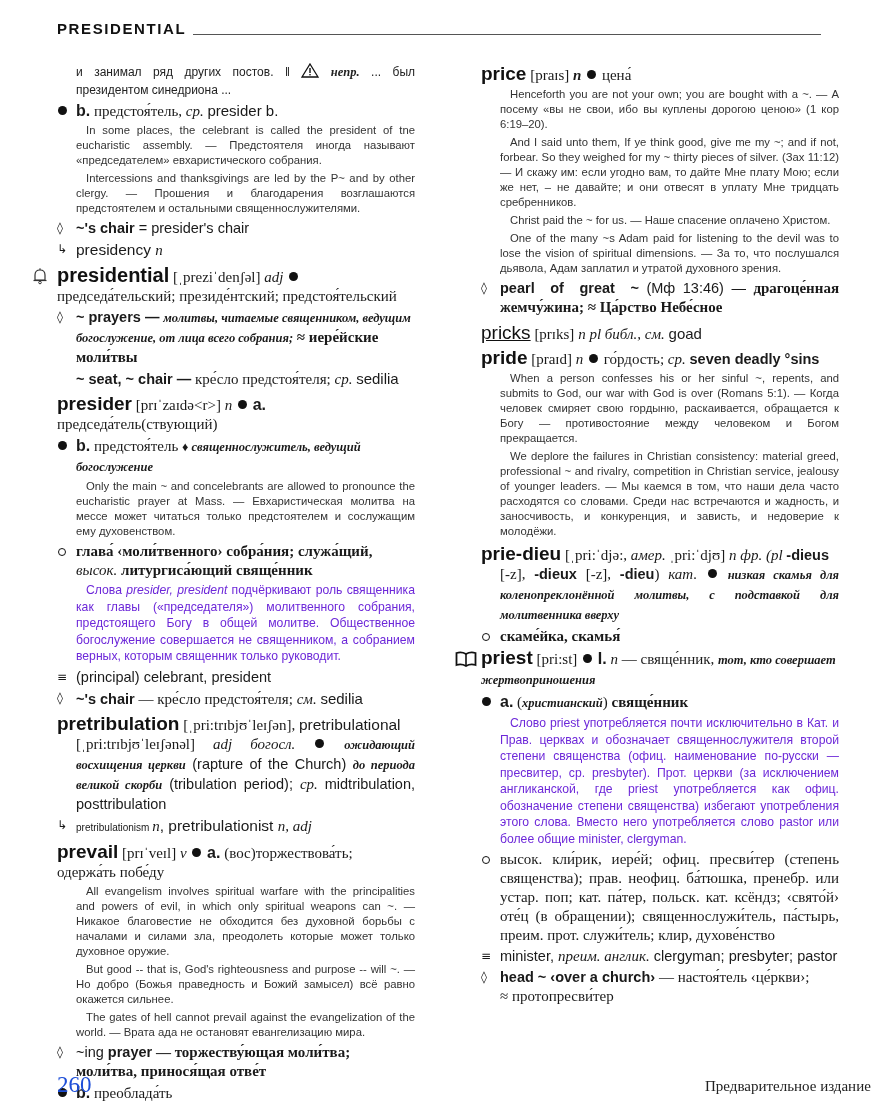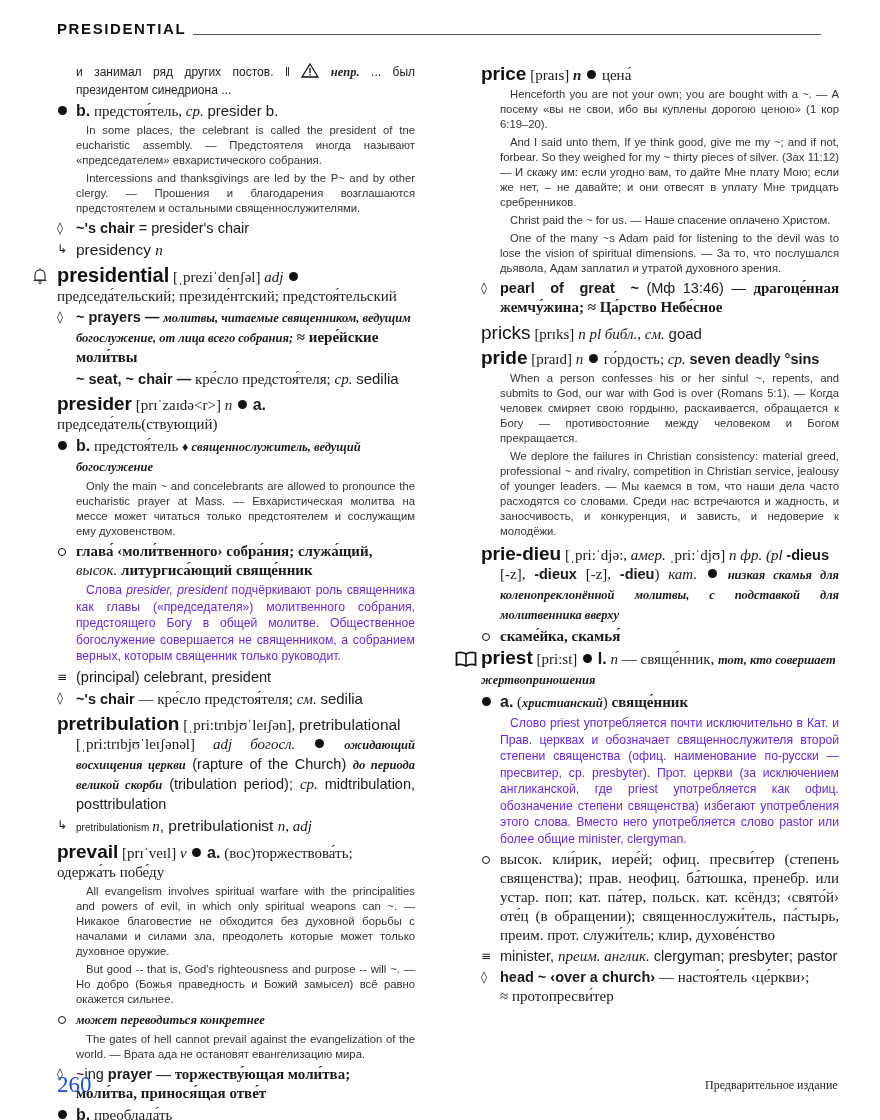--- a/index.html
+++ b/index.html
@@ -24,21 +24,21 @@
   .bullet-dot { position: absolute; left: 1px; top: 5px; width: 9px; height: 9px; border-radius: 50%; background: #111; }
   .ring { position: absolute; left: 1px; top: 6px; width: 6px; height: 6px; border-radius: 50%; border: 1.3px solid #111; }
   .ex { font-family: "Liberation Sans", sans-serif; font-size: 11.3px; line-height: 15px; color: #333; text-align: justify; padding-left: 19px; margin: 1px 0 3px 0; text-indent: 10px; }
   .note { font-family: "Liberation Sans", sans-serif; font-size: 12.2px; line-height: 16.5px; color: #6d28d9; text-align: justify; padding-left: 19px; margin: 2px 0 3px 0; text-indent: 10px; }
   .sub { padding-left: 19px; font-size: 15px; line-height: 19px; }
   .side-icon { position: absolute; left: -26px; top: 1px; width: 20px; height: 18px; }
   .side-icon svg { display: block; }
   .dot-inline { display: inline-block; width: 9px; height: 9px; border-radius: 50%; background: #111; vertical-align: 1px; margin: 0 2px; }
   .warn { display: inline-block; vertical-align: -2px; }
   .folio { position: absolute; left: 57px; top: 1072px; font-family: Liberation Serif, serif; font-size: 23px; color: #1d4ed8; }
-  .edition { position: absolute; left: 705px; top: 1078px; font-family: "Liberation Serif", serif; font-size: 12px; color: #222; }
+  .edition { position: absolute; left: 705px; top: 1078px; font-family: "Liberation Serif", serif; font-size: 15px; color: #222; }
   .ital-ser-sm { font-family: "Liberation Serif", serif; font-style: italic; font-weight: bold; font-size: 12.5px; }
 </style>
 </head>
 <body>
 
 <div class="page">
 
   <div class="running-head">PRESIDENTIAL</div>
   <div class="head-rule"></div>
 
@@ -154,24 +154,20 @@
     <div class="entry line" style="margin-top:5px;">
       <span class="hw">prevail</span>
       <span class="pron">[prɪˈveɪl]</span>
       <span class="it ser">v</span>
       <span class="dot-inline"></span>
       <span class="sansb" style="font-size:16px;">a.</span>
       <span class="ser">(вос)торжествова́ть; одержа́ть побе́ду</span>
     </div>
     <div class="ex">All evangelism involves spiritual warfare with the principalities and powers of evil, in which only spiritual weapons can ~. — Никакое благовестие не обходится без духовной борьбы с началами и силами зла, преодолеть которые может только духовное оружие.</div>
     <div class="ex">But good -- that is, God's righteousness and purpose -- will ~. — Но добро (Божья праведность и Божий замысел) всё равно окажется сильнее.</div>
-    <div class="sense">
-      <span class="ring"></span>
-      <span class="ital-ser-sm">может переводиться конкретнее</span>
-    </div>
     <div class="ex">The gates of hell cannot prevail against the evangelization of the world. — Врата ада не остановят евангелизацию мира.</div>
     <div class="sense">
       <span class="marker">◊</span>
       <span class="sans">~ing </span><span class="sansb">prayer</span><span class="serb"> — торжеству́ющая моли́тва; моли́тва, принося́щая отве́т</span>
     </div>
     <div class="sense">
       <span class="bullet-dot"></span>
       <span class="sansb" style="font-size:16px;">b.</span>
       <span class="ser">преоблада́ть</span>
     </div>
@@ -190,21 +186,21 @@
     <div class="ex">Henceforth you are not your own; you are bought with a ~. — А посему «вы не свои, ибо вы куплены дорогою ценою» (1 кор 6:19–20).</div>
     <div class="ex">And I said unto them, If ye think good, give me my ~; and if not, forbear. So they weighed for my ~ thirty pieces of silver. (Зах 11:12) — И скажу им: если угодно вам, то дайте Мне плату Мою; если же нет, – не давайте; и они отвесят в уплату Мне тридцать сребренников.</div>
     <div class="ex">Christ paid the ~ for us. — Наше спасение оплачено Христом.</div>
     <div class="ex">One of the many ~s Adam paid for listening to the devil was to lose the vision of spiritual dimensions. — За то, что послушался дьявола, Адам заплатил и утратой духовного зрения.</div>
     <div class="sense" style="text-align:justify;">
       <span class="marker">◊</span>
       <span class="sansb" style="word-spacing:8px;">pearl of great ~</span><span class="sans"> (Мф 13:46) — </span><span class="serb">драгоце́нная жемчу́жина; ≈ Ца́рство Небе́сное</span>
     </div>
 
     <div class="entry line" style="margin-top:6px;">
-      <span class="hw" style="font-weight:normal;">pricks</span>
+      <span class="hw" style="font-weight:normal;text-decoration:underline;">pricks</span>
       <span class="pron">[prɪks]</span>
       <span class="it ser">n pl</span>
       <span class="it ser">библ.,</span>
       <span class="it ser">см.</span>
       <span class="sans" style="font-size:15px;">goad</span>
     </div>
 
     <div class="entry line" style="margin-top:4px;">
       <span class="hw">pride</span>
       <span class="pron">[praɪd]</span>

